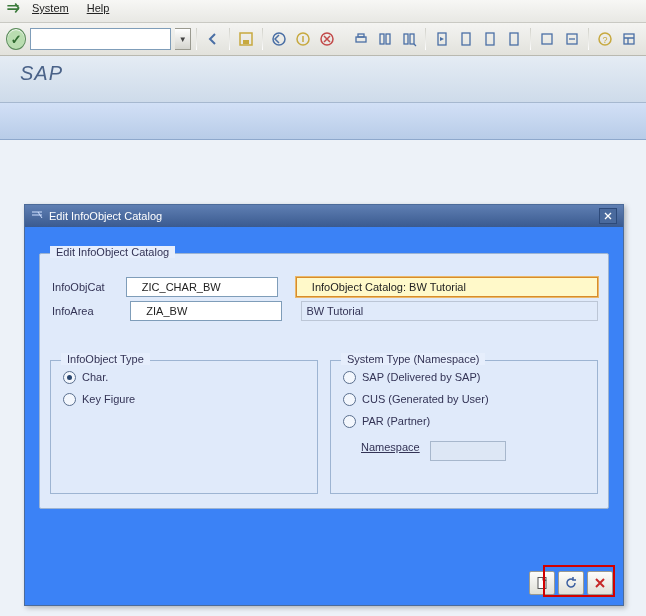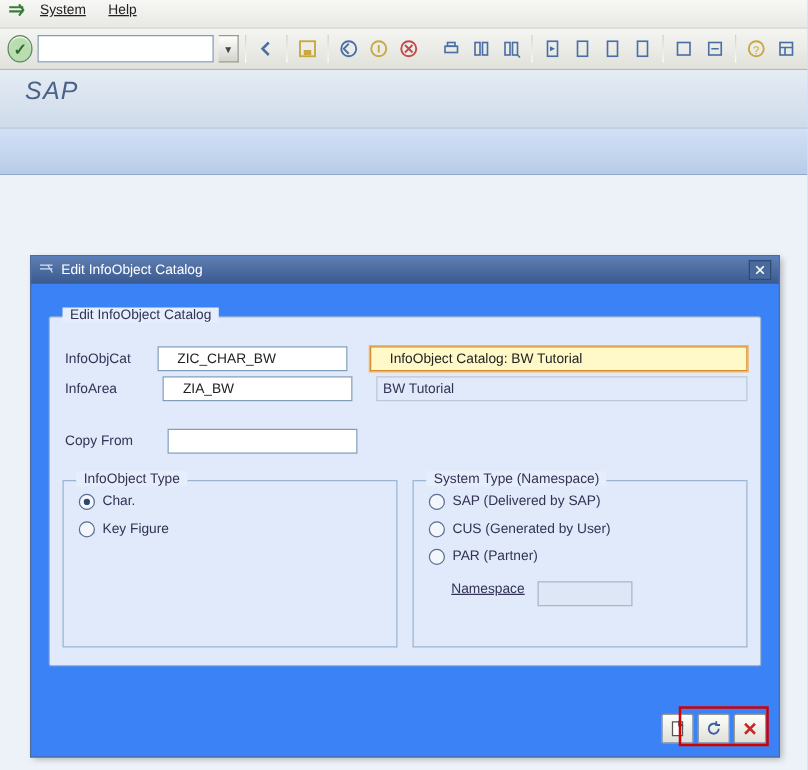--- a/index.html
+++ b/index.html
@@ -216,24 +216,20 @@
       </div>
       <div class="fld-row">
         <span class="fld-lab">InfoArea</span>
         <input class="fld-inp short" value="ZIA_BW" style="">
         <span style="width:20px"></span>
         <span class="fld-ro">BW Tutorial</span>
       </div>
 
       <div class="gap20"></div>
 
-      <div class="fld-row">
-        <span class="fld-lab">Copy From</span>
-        <input class="fld-inp short" value="" style="">
-      </div>
 
       <div class="gap20"></div>
 
       <div class="type-area">
         <div class="type-group">
           <div class="group-label">InfoObject Type</div>
           <div class="radio-row">
             <span class="radio sel"></span>
             <span>Char.</span>
           </div>

